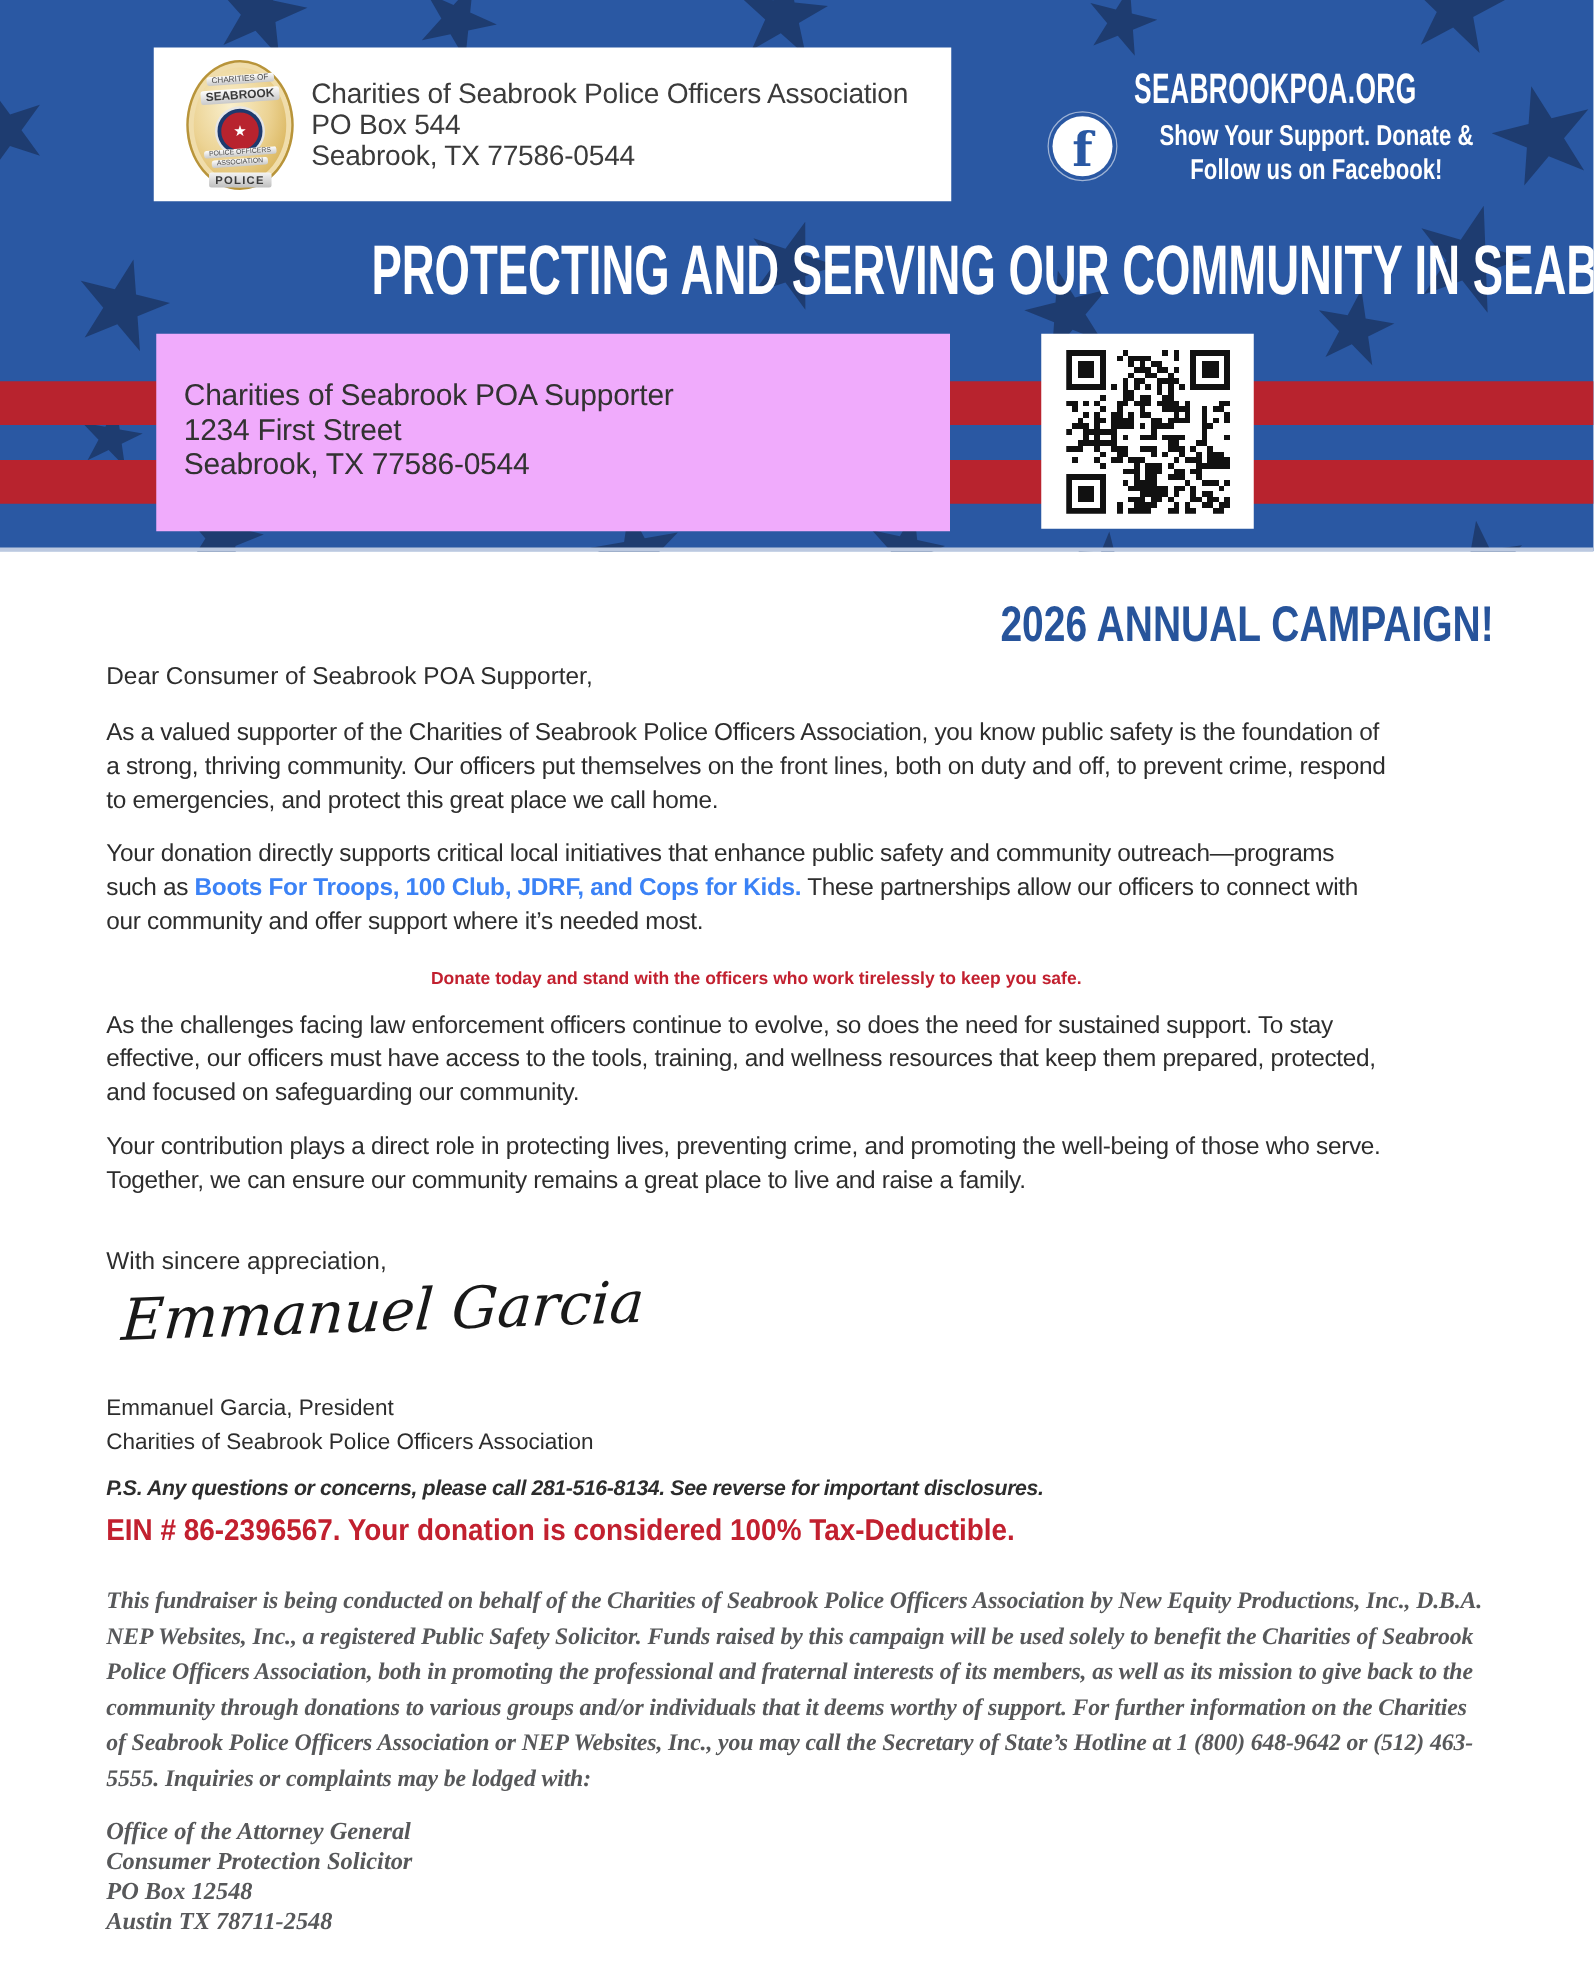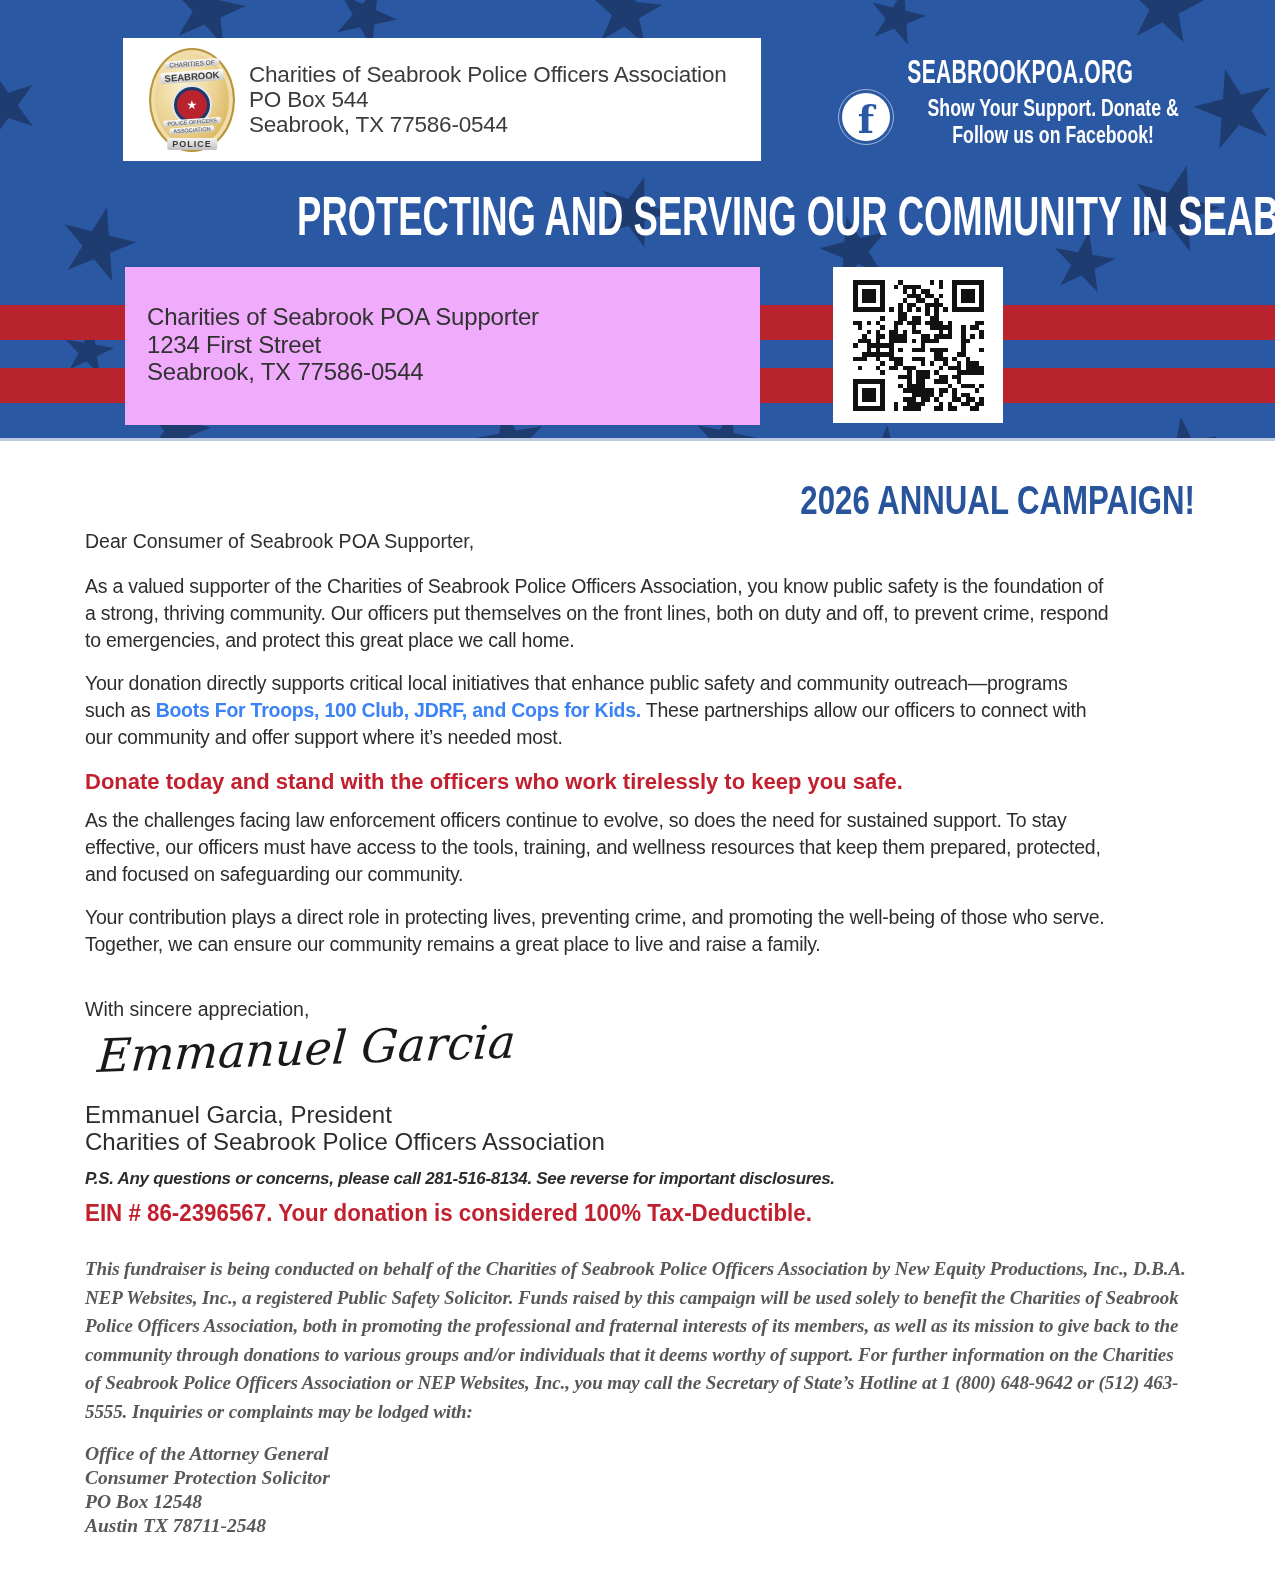--- a/index.html
+++ b/index.html
@@ -62,25 +62,25 @@
   .don-cta{margin:11px 0 0 15px;font-size:21.5px;font-weight:bold;}
 
   
   .letter{position:absolute;left:85px;top:478px;width:1110px;}
   .campaign{text-align:right;height:40px;margin:0 0 10px;}
   .campaign .cx{display:inline-block;white-space:nowrap;transform:scaleX(.78);transform-origin:right center;
         font-size:40px;font-weight:bold;color:#27549b;}
   .salutation{font-size:19.5px;line-height:27px;margin:0 0 18px;}
   .letter p{font-size:19.5px;line-height:27px;letter-spacing:-0.25px;margin:0 0 16px;width:1025px;}
   .hl-red{color:#3b82f6;font-weight:bold;}
-  .callout{width:1040px;color:#c2202f;font-weight:bold;font-size:22px;line-height:30px;margin:6px 0 10px;}
+  .callout{width:1040px;text-align:center;color:#c2202f;font-weight:bold;font-size:14px;line-height:30px;margin:6px 0 10px;}
   .closing{font-size:19.5px;margin:40px 0 0;}
   .signature{font-family:"DejaVu Serif",serif;font-style:italic;font-size:46px;color:#191919;
              transform:rotate(-2deg) skewX(-6deg);transform-origin:left center;margin:8px 0 0 12px;height:70px;}
-  .signer{font-size:24px;line-height:27px;margin-top:2px;}
+  .signer{font-size:18px;line-height:27px;margin-top:14px;}
   .ps{font-size:17px;font-weight:bold;font-style:italic;letter-spacing:-0.3px;margin-top:14px;}
   .ein{margin-top:10px;}
   .ein .cx{display:inline-block;white-space:nowrap;transform:scaleX(.93);transform-origin:left center;
         font-size:24px;font-weight:bold;color:#c2202f;}
   .legal{font-family:"Liberation Serif",serif;font-style:italic;font-weight:bold;color:#57585a;
          font-size:19px;line-height:28.5px;width:1105px;margin-top:28px;letter-spacing:-0.1px;}
   .agency{font-family:"Liberation Serif",serif;font-style:italic;font-weight:bold;color:#57585a;
           font-size:19.5px;line-height:24px;margin-top:16px;}
 </style>
 </head>

